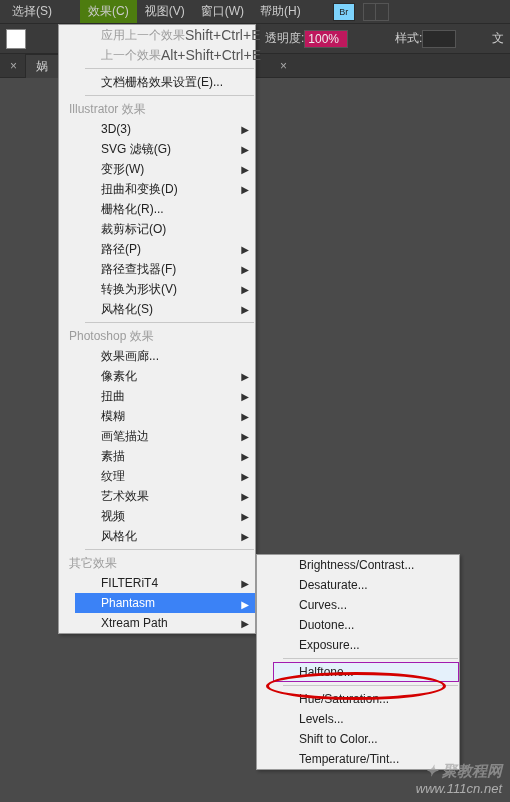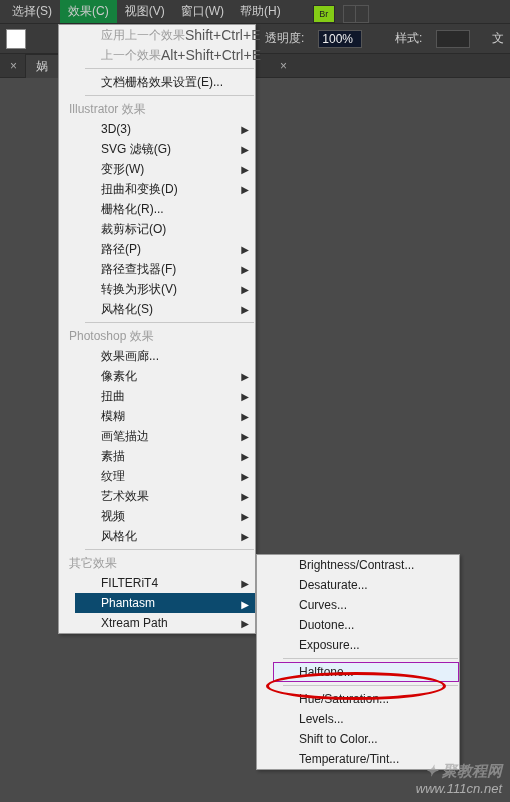--- a/index.html
+++ b/index.html
@@ -1,45 +1,45 @@
 <!DOCTYPE html>
 <html><head>
 <meta charset="utf-8">
 <style>
   * { margin: 0; padding: 0; box-sizing: border-box; font-family: "Microsoft YaHei", "SimSun", sans-serif; font-size: 12px; }
   body { background: #4a4a4a; width: 510px; height: 802px; overflow: hidden; color: #cccccc; position: relative; }
 
-  .menubar { height: 24px; background: #3a3a3a; display: flex; align-items: flex-end; padding-left: 4px; border-bottom: 1px solid #2a2a2a; }
+  .menubar { height: 24px; background: #3a3a3a; display: flex; align-items: center; padding-left: 4px; border-bottom: 1px solid #2a2a2a; }
   .menubar-item { padding: 3px 8px; color: #cccccc; cursor: default; }
-  .menubar-item.active { background: #15803d; }
+  .menubar-item.active { background: #4d7c0f; margin-left: 20px; }
   .menubar-spacer { width: 20px; }
-  .menubar-icon { width: 22px; height: 18px; background: #84cc16; margin: 0 4px; border: 1px solid #2a2a2a; display: flex; align-items: center; justify-content: center; font-size: 9px; color: #222; }
+  .menubar-icon { width: 22px; height: 18px; background: #7dd3fc; margin: 0 4px; border: 1px solid #2a2a2a; display: flex; align-items: center; justify-content: center; font-size: 9px; color: #222; }
   .menubar-layout { width: 26px; height: 18px; background: #3a3a3a; margin: 0 4px; border: 1px solid #555; display: flex; }
   .menubar-layout .pane { flex: 1; border-right: 1px solid #555; } .menubar-layout .pane:last-child{border:none;}
 
   .toolbar { height: 30px; background: #3a3a3a; border-bottom: 1px solid #2a2a2a; display: flex; align-items: center; padding: 0 6px; gap: 6px; position: relative; }
   .toolbar-swatch { width: 20px; height: 20px; background: #fff; border: 1px solid #888; }
-  .toolbar-group { position: absolute; display: flex; align-items: center; gap: 14px; }
+  .toolbar-group { position: absolute; display: flex; align-items: center; gap: 0; }
   .toolbar-label { color: #ccc; }
-  .toolbar-input { width: 44px; height: 18px; background: #0f172a; border: 1px solid #555; color: #eee; padding: 0 3px; }
+  .toolbar-input { width: 44px; height: 18px; background: #be185d; border: 1px solid #555; color: #eee; padding: 0 3px; }
   .toolbar-style-swatch { width: 34px; height: 18px; background: #2a2a2a; border: 1px solid #555; }
 
   .tabstrip { height: 24px; background: #363636; display: flex; align-items: center; padding-left: 10px; gap: 8px; border-bottom: 1px solid #2a2a2a;}
   .tab { padding: 3px 10px; background: #3f3f3f; color: #ccc; border: 1px solid #2a2a2a; border-bottom: none; position: relative;}
   .tab .x { margin-left: 8px; color: #aaa; font-size: 11px;}
 
   
   .menu { position: absolute; background: #f0f0f0; border: 1px solid #9a9a9a; box-shadow: 2px 2px 3px rgba(0,0,0,0.25); color: #222; }
   .menu-effects { top: 24px; left: 58px; width: 198px; }
   .menu-sub { top: 554px; left: 256px; width: 204px; text-align: center; }
   .mi { display: flex; align-items: center; padding: 3px 8px 3px 26px; position: relative; white-space: nowrap; height: 20px; margin-left: 16px; }
   .mi .sc { margin-left: auto; color: #555; font-size: 14px;}
   .mi .arr { position: absolute; right: 6px; font-size: 10px; color: #333;}
   .mi.disabled { color: #9c9c9c; }
-  .mi.highlight { background: #0c4a6e; color: #fff; align-items: flex-end; }
+  .mi.highlight { background: #3b82f6; color: #fff; align-items: flex-end; }
   .mi.highlight .arr { color: #fff; }
   .mi.hover { background: #e5f1fb; border: 1px solid #a21caf; padding: 2px 7px 2px 25px; }
   .sep { height: 1px; background: #c8c8c8; margin: 3px 1px 3px 26px; }
   .section-title { color: #9c9c9c; padding: 3px 8px 3px 10px; height: 20px; display:flex; align-items:center;}
 
   
   .red-ellipse { position: absolute; border: 3px solid #d40000; border-radius: 50%; width: 180px; height: 28px; left: 266px; top: 672px; pointer-events: none; }
 
   
   .watermark { position: absolute; right: 8px; bottom: 6px; text-align: right; color: #d0d0d0; opacity: 0.7; font-size: 14px; font-style: italic; pointer-events: none; }

